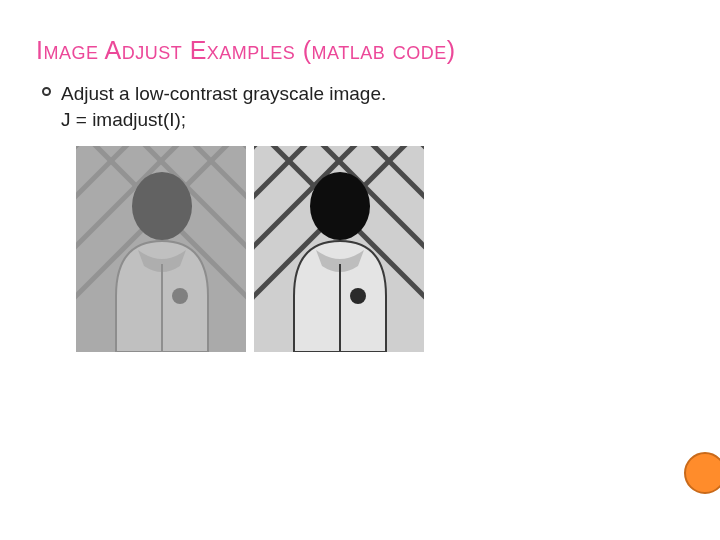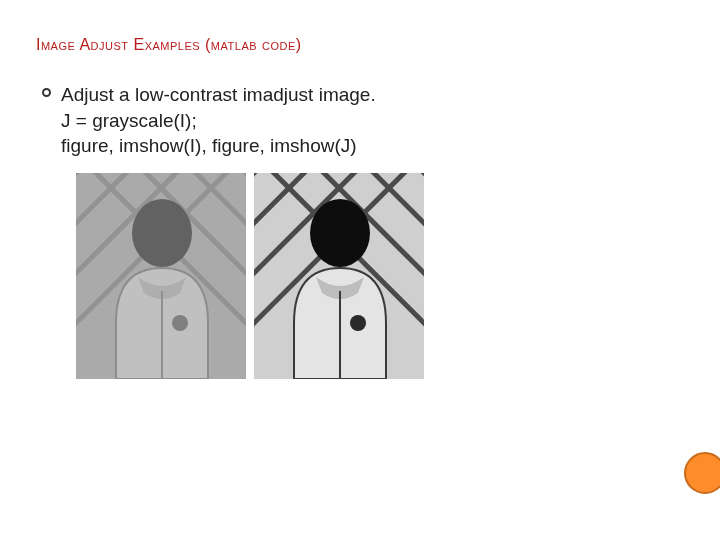--- a/index.html
+++ b/index.html
@@ -5,26 +5,26 @@
   * { margin: 0; padding: 0; box-sizing: border-box; }
   html, body { width: 720px; height: 540px; background: #fff; font-family: Arial, Helvetica, sans-serif; }
   .slide {
     position: relative;
     width: 720px;
     height: 540px;
     padding: 36px 32px 0 32px;
     overflow: hidden;
   }
   .title {
-    font-size: 16px;
+    font-size: 25px;
     font-weight: 400;
-    color: #b91c1c;
+    color: #ec4899;
     font-variant: small-caps;
     letter-spacing: 0.5px;
-    margin-bottom: 28px;
+    margin-bottom: 16px;
     padding-left: 4px;
   }
   .body {
     padding-left: 10px;
     color: #222;
     font-size: 19px;
     line-height: 1.35;
   }
   .bullet-row { display: flex; align-items: flex-start; gap: 10px; }
   .bullet-icon {
@@ -74,23 +74,22 @@
 </head>
 <body>
 
 <div class="slide">
   <div class="title">Image Adjust Examples (matlab code)</div>
 
   <div class="body">
     <div class="bullet-row">
       <span class="bullet-icon"></span>
       <div class="lines">
-        <div>Adjust a low-contrast imadjust image.</div>
-        <div>J = grayscale(I);</div>
-        <div>figure, imshow(I), figure, imshow(J)</div>
+        <div>Adjust a low-contrast grayscale image.</div>
+        <div>J = imadjust(I);</div>
       </div>
     </div>
   </div>
 
   <div class="images">
     <div class="img-wrap haze">
       <svg class="thumb" viewBox="0 0 170 206" preserveAspectRatio="none" aria-label="low-contrast grayscale image (I)">
         <rect x="0" y="0" width="170" height="206" fill="#9a9a9a"></rect>
 
         <g stroke="#777" stroke-width="5">

